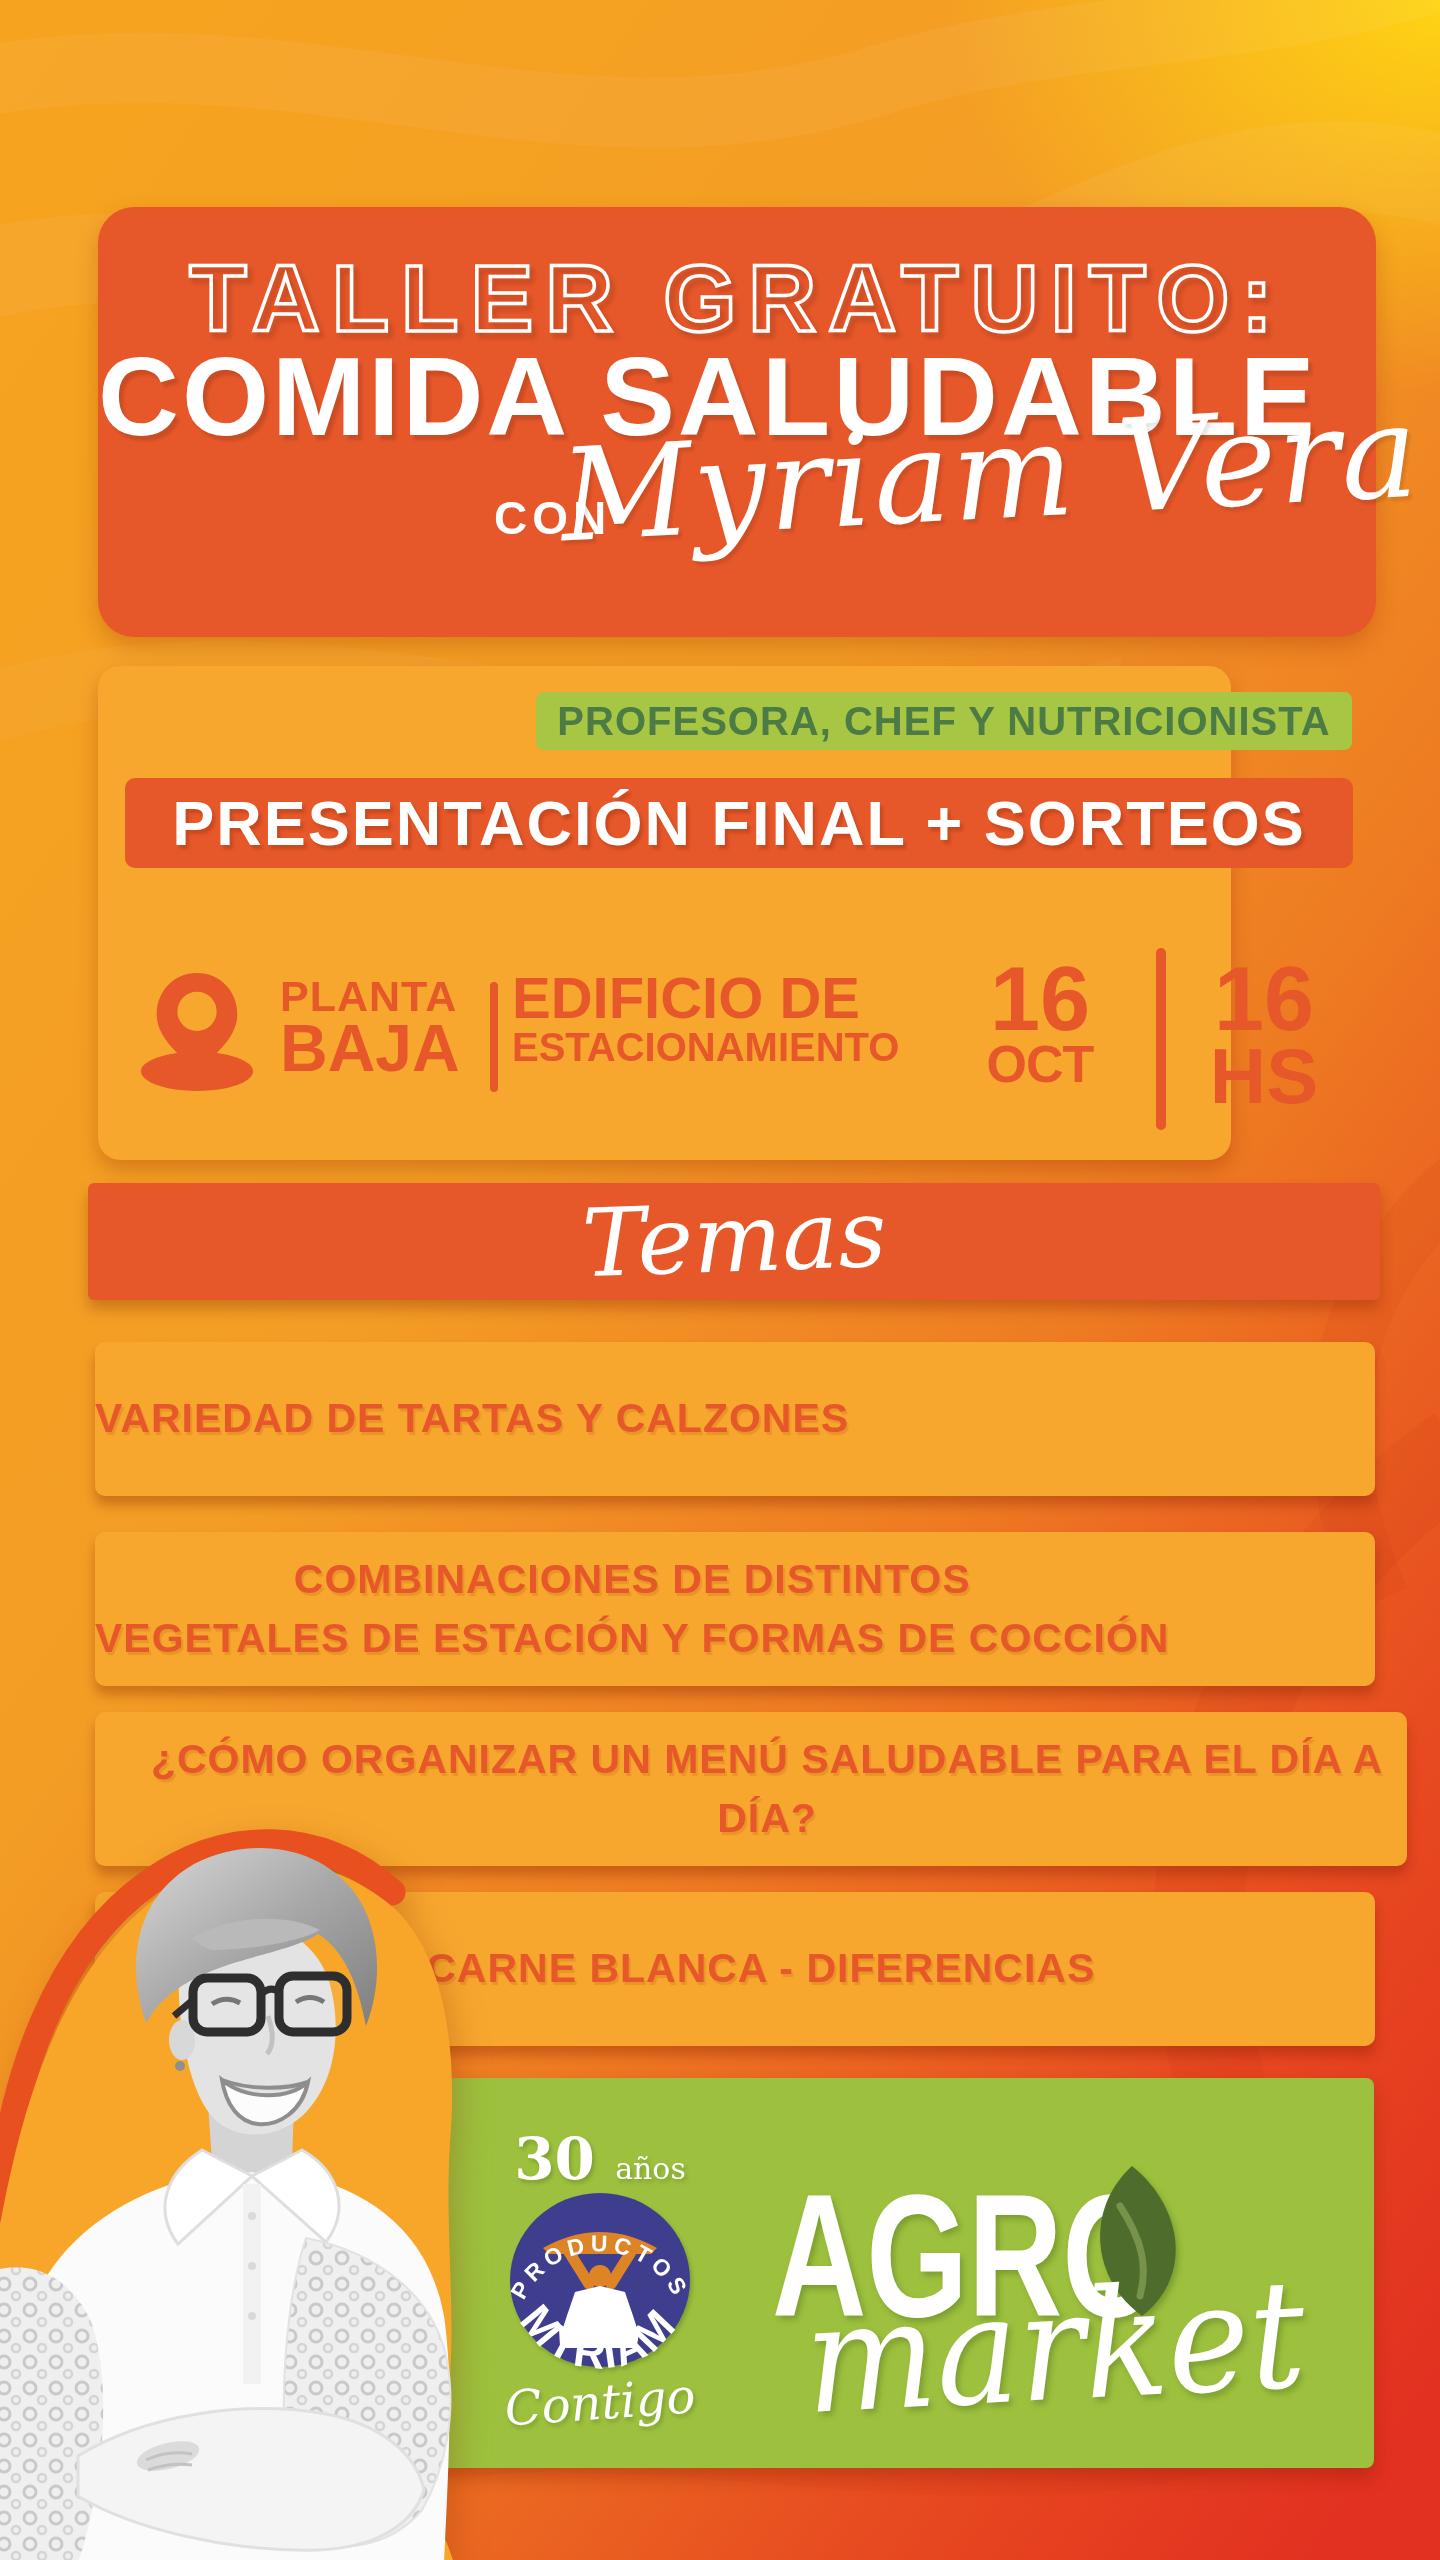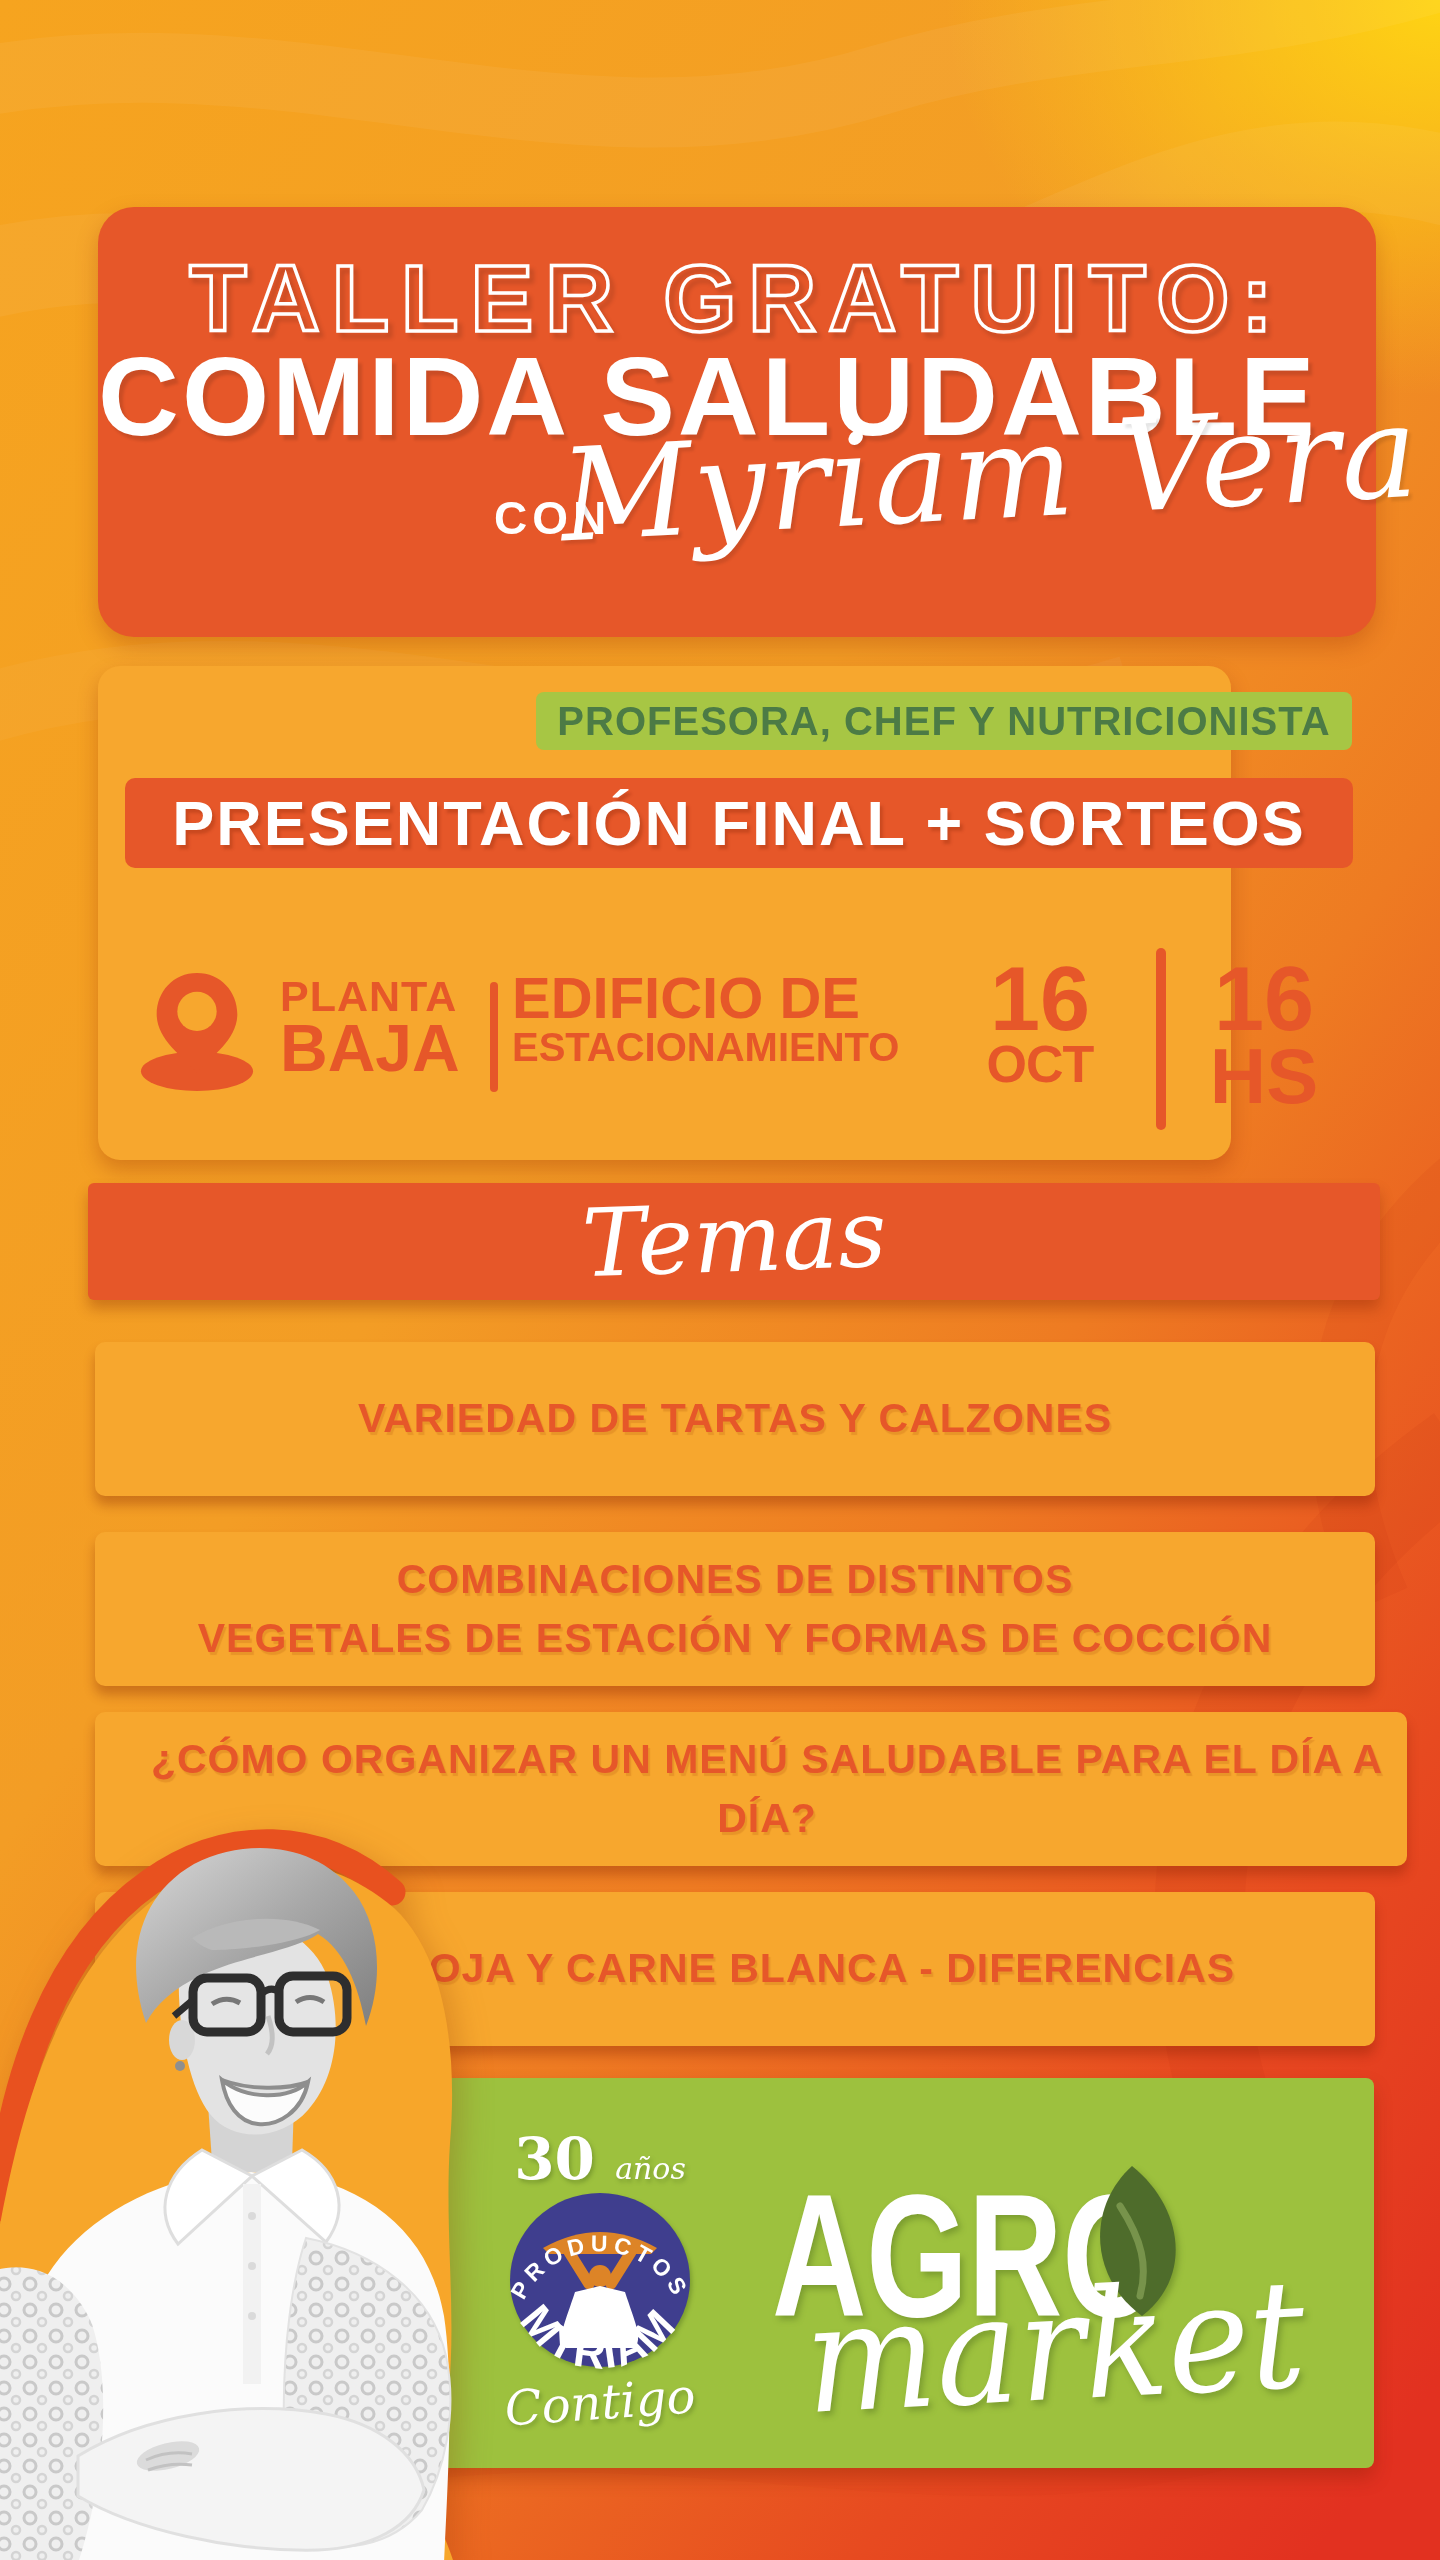--- a/index.html
+++ b/index.html
@@ -49,35 +49,35 @@
   .timecol .num{font-size:90px;}
   .timecol .word{font-size:78px;}
 
   
   .temas{position:absolute;left:88px;top:1183px;width:1292px;height:117px;background:#E65729;border-radius:6px;
     box-shadow:0 9px 14px rgba(120,25,0,.30);color:#fff;text-align:center;}
   .temas .script{font-family:"DejaVu Serif",serif;font-style:italic;font-size:94px;line-height:112px;
     display:inline-block;transform:rotate(-2deg);}
 
   .bar{position:absolute;left:95px;width:1280px;height:154px;background:#F7A72E;border-radius:10px;
-    box-shadow:0 9px 12px rgba(120,25,0,.32);display:flex;align-items:center;justify-content:center;}
+    box-shadow:0 9px 12px rgba(120,25,0,.32);display:flex;align-items:center;}
   .bar .label{color:#E65729;font-weight:bold;font-size:41px;letter-spacing:1px;text-align:center;
     white-space:pre-line;line-height:1.45;text-shadow:2px 3px 1px rgba(150,45,5,.15);}
   .bar1{top:1342px;}
   .bar2{top:1532px;}
   .bar3{top:1712px;padding-left:32px;}
   .bar4{top:1892px;}
 
   
   .green{position:absolute;left:290px;top:2078px;width:1084px;height:390px;background:#9DC13E;border-radius:8px;
     box-shadow:0 10px 18px rgba(120,25,0,.30);}
   .myriam{position:absolute;left:190px;top:52px;width:240px;text-align:center;color:#fff;
     filter:drop-shadow(2px 3px 2px rgba(60,90,20,.35));}
   .years{font-family:"DejaVu Serif",serif;font-weight:bold;font-size:58px;line-height:1;}
-  .years .word{font-family:"DejaVu Serif",serif;font-style:italic;font-weight:normal;font-size:30px;}
+  .years .word{font-family:"DejaVu Serif",serif;font-weight:normal;font-size:30px;}
   .m-logo{margin-top:2px;}
   .tagline{font-family:"DejaVu Serif",serif;font-style:italic;font-size:48px;margin-top:0px;transform:rotate(-4deg);}
   .agro{position:absolute;left:474px;top:66px;width:600px;height:310px;filter:drop-shadow(3px 4px 3px rgba(60,90,20,.35));}
 
   
   .photo{position:absolute;left:-4px;top:1808px;width:492px;height:755px;
     filter:drop-shadow(8px 10px 16px rgba(130,40,0,.25));}
 </style>
 </head>
 <body>

